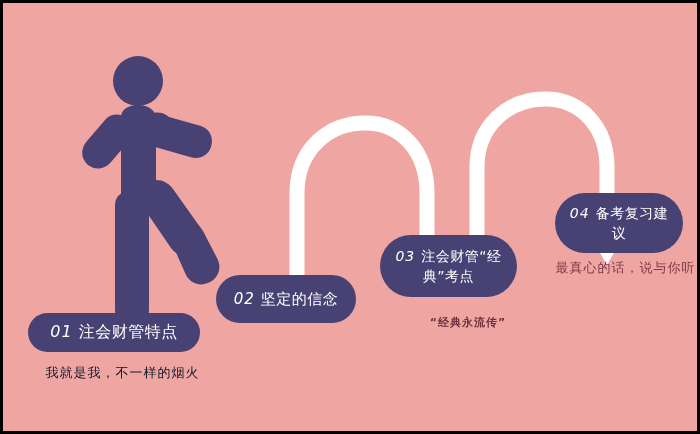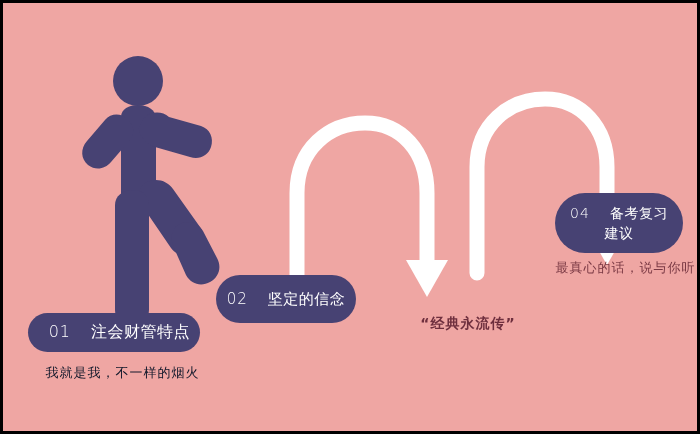--- a/index.html
+++ b/index.html
@@ -62,39 +62,38 @@
     letter-spacing: 1px;
   }
   .pill .label {
     font-family: "DejaVu Sans", sans-serif;
     font-weight: 400;
   }
 
   #pill-1 {
     left: 25px; top: 310px; width: 172px; height: 39px;
     font-size: 16px;
-    justify-content: flex-end;
   }
   #pill-2 {
     left: 213px; top: 272px; width: 140px; height: 48px;
     font-size: 15px;
   }
   #pill-3 {
     left: 377px; top: 232px; width: 137px; height: 62px;
     font-size: 14px;
     line-height: 1.45;
   }
   #pill-4 {
     left: 552px; top: 190px; width: 128px; height: 60px;
     font-size: 14px;
     line-height: 1.45;
   }
 
   .pill-inner { padding: 0 10px; }
-  .pill .num { margin-right: 20px; }
+  .pill .num { margin-right: 6px; font-style: italic; }
 
   
   .caption {
     position: absolute;
     color: #7F3B4A;
     font-family: "DejaVu Sans", sans-serif;
     text-align: center;
     letter-spacing: 1px;
   }
 
@@ -109,21 +108,21 @@
     font-size: 13.5px;
     font-weight: bold;
     color: #5C2233;
     text-align: left;
     line-height: 1.55;
     letter-spacing: 0px;
   }
 
   #caption-3 {
     left: 395px; top: 312px; width: 140px;
-    font-size: 14px;
+    font-size: 11px;
     font-weight: bold;
     color: #6E2F3E;
   }
 
   #caption-4 {
     left: 545px; top: 256px; width: 155px;
     font-size: 13px;
     color: #7A3944;
   }
 </style>
@@ -173,20 +172,25 @@
       </span>
     </div>
     <div class="caption" id="caption-1">我就是我，不一样的烟火</div>
 
     <div class="pill" id="pill-2">
       <span class="pill-inner">
         <span class="num">02</span><span class="label">坚定的信念</span>
       </span>
     </div>
 
+    <div class="pill" id="pill-3">
+      <span class="pill-inner">
+        <span class="num">03</span><span class="label">注会财管“经典”考点</span>
+      </span>
+    </div>
     <div class="caption" id="caption-3">“经典永流传”</div>
 
     <div class="pill" id="pill-4">
       <span class="pill-inner">
         <span class="num">04</span><span class="label">备考复习建议</span>
       </span>
     </div>
     <div class="caption" id="caption-4">最真心的话，说与你听</div>
 
   </div>

